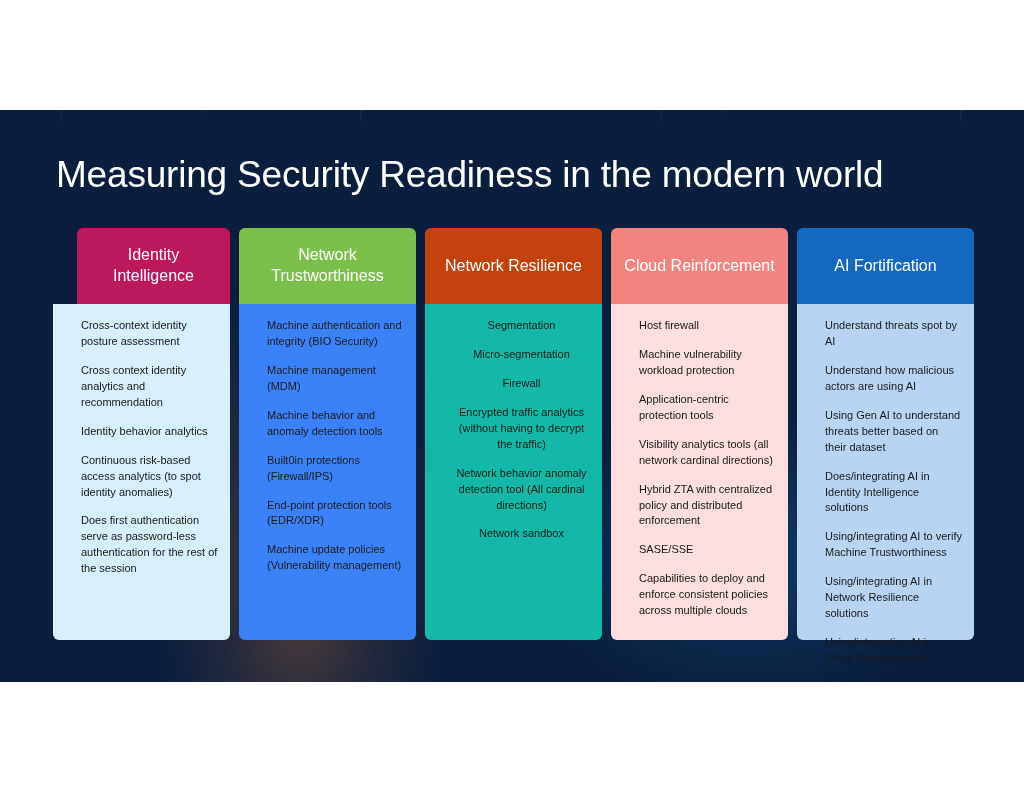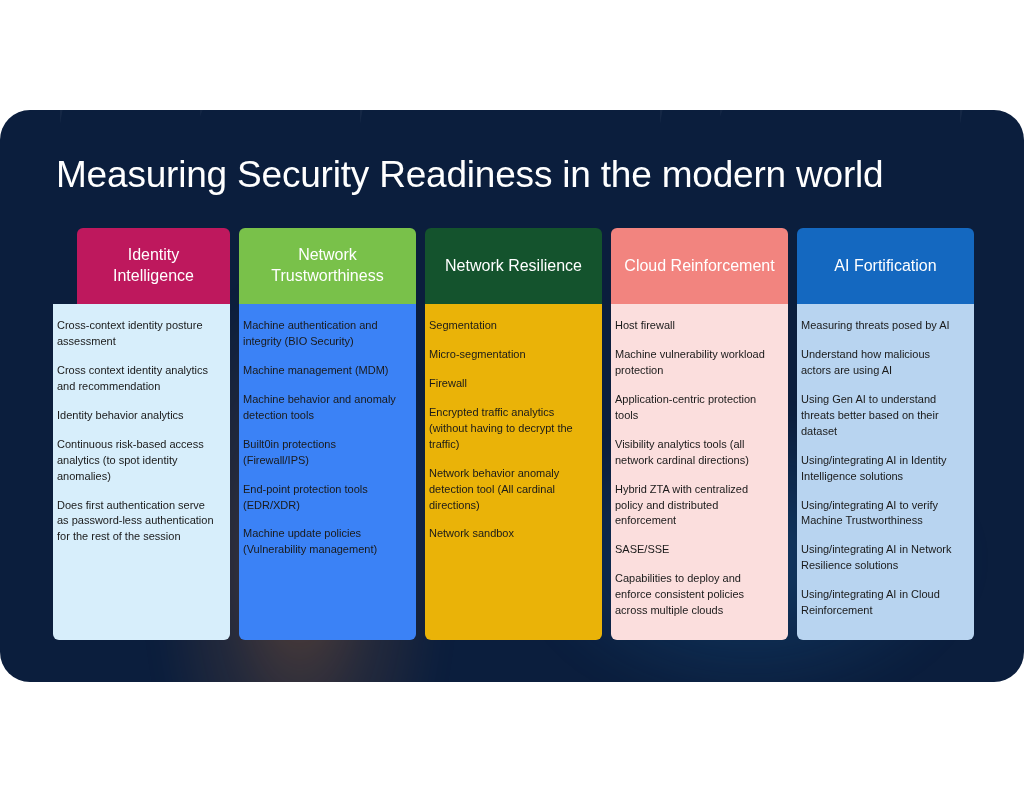--- a/index.html
+++ b/index.html
@@ -84,21 +84,21 @@
     justify-content: center;
     text-align: center;
     padding: 0 10px;
     box-sizing: border-box;
     font-size: 16px;
     line-height: 1.3;
     color: #ffffff;
   }
   .col-body {
     border-radius: 0 0 6px 6px;
-    padding: 14px 12px 14px 4px;
+    padding: 14px 12px 14px 28px;
     box-sizing: border-box;
     font-size: 11px;
     line-height: 1.45;
     color: #1a1a1a;
   }
   .col-body .item {
     margin-bottom: 13px;
   }
   .col-body .item:last-child {
     margin-bottom: 0;
@@ -106,21 +106,21 @@
   
   .col:nth-child(1) .col-body { height: 336px; }
   .col:nth-child(2) .col-body { height: 336px; }
   .col:nth-child(3) .col-body { height: 336px; }
   .col:nth-child(4) .col-body { height: 336px; }
   .col:nth-child(5) .col-body { height: 336px; }
 </style>
 </head>
 <body>
 
-<div class="slide" style="background-color: rgb(11, 30, 61); border-radius: 30px;">
+<div class="slide" style="background-color: rgb(11, 30, 61);">
   <div class="glow-a"></div>
   <div class="glow-b"></div>
 
   <div class="title">Measuring Security Readiness in the modern world</div>
 
   <div class="columns">
 
     <div class="col">
       <div class="col-header" style="background-color: #be185d; margin-left: 24px;">Identity Intelligence</div>
       <div class="col-body" style="background-color: rgb(215, 238, 251);">
@@ -138,22 +138,22 @@
         <div class="item">Machine authentication and integrity (BIO Security)</div>
         <div class="item">Machine management (MDM)</div>
         <div class="item">Machine behavior and anomaly detection tools</div>
         <div class="item">Built0in protections (Firewall/IPS)</div>
         <div class="item">End-point protection tools (EDR/XDR)</div>
         <div class="item">Machine update policies (Vulnerability management)</div>
       </div>
     </div>
 
     <div class="col">
-      <div class="col-header" style="background-color: #14532d; text-align: right;">Network Resilience</div>
-      <div class="col-body" style="background-color: #eab308;">
+      <div class="col-header" style="background-color: #c2410c; text-align: right;">Network Resilience</div>
+      <div class="col-body" style="background-color: #14b8a6; text-align: center;">
         <div class="item">Segmentation</div>
         <div class="item">Micro-segmentation</div>
         <div class="item">Firewall</div>
         <div class="item">Encrypted traffic analytics (without having to decrypt the traffic)</div>
         <div class="item">Network behavior anomaly detection tool (All cardinal directions)</div>
         <div class="item">Network sandbox</div>
       </div>
     </div>
 
     <div class="col">
@@ -165,24 +165,24 @@
         <div class="item">Visibility analytics tools (all network cardinal directions)</div>
         <div class="item">Hybrid ZTA with centralized policy and distributed enforcement</div>
         <div class="item">SASE/SSE</div>
         <div class="item">Capabilities to deploy and enforce consistent policies across multiple clouds</div>
       </div>
     </div>
 
     <div class="col">
       <div class="col-header" style="background-color: rgb(20, 104, 192);">AI Fortification</div>
       <div class="col-body" style="background-color: rgb(184, 212, 240);">
-        <div class="item">Measuring threats posed by AI</div>
+        <div class="item">Understand threats spot by AI</div>
         <div class="item">Understand how malicious actors are using AI</div>
         <div class="item">Using Gen AI to understand threats better based on their dataset</div>
-        <div class="item">Using/integrating AI in Identity Intelligence solutions</div>
+        <div class="item">Does/integrating AI in Identity Intelligence solutions</div>
         <div class="item">Using/integrating AI to verify Machine Trustworthiness</div>
         <div class="item">Using/integrating AI in Network Resilience solutions</div>
         <div class="item">Using/integrating AI in Cloud Reinforcement</div>
       </div>
     </div>
 
   </div>
 </div>
 
 </body></html>

